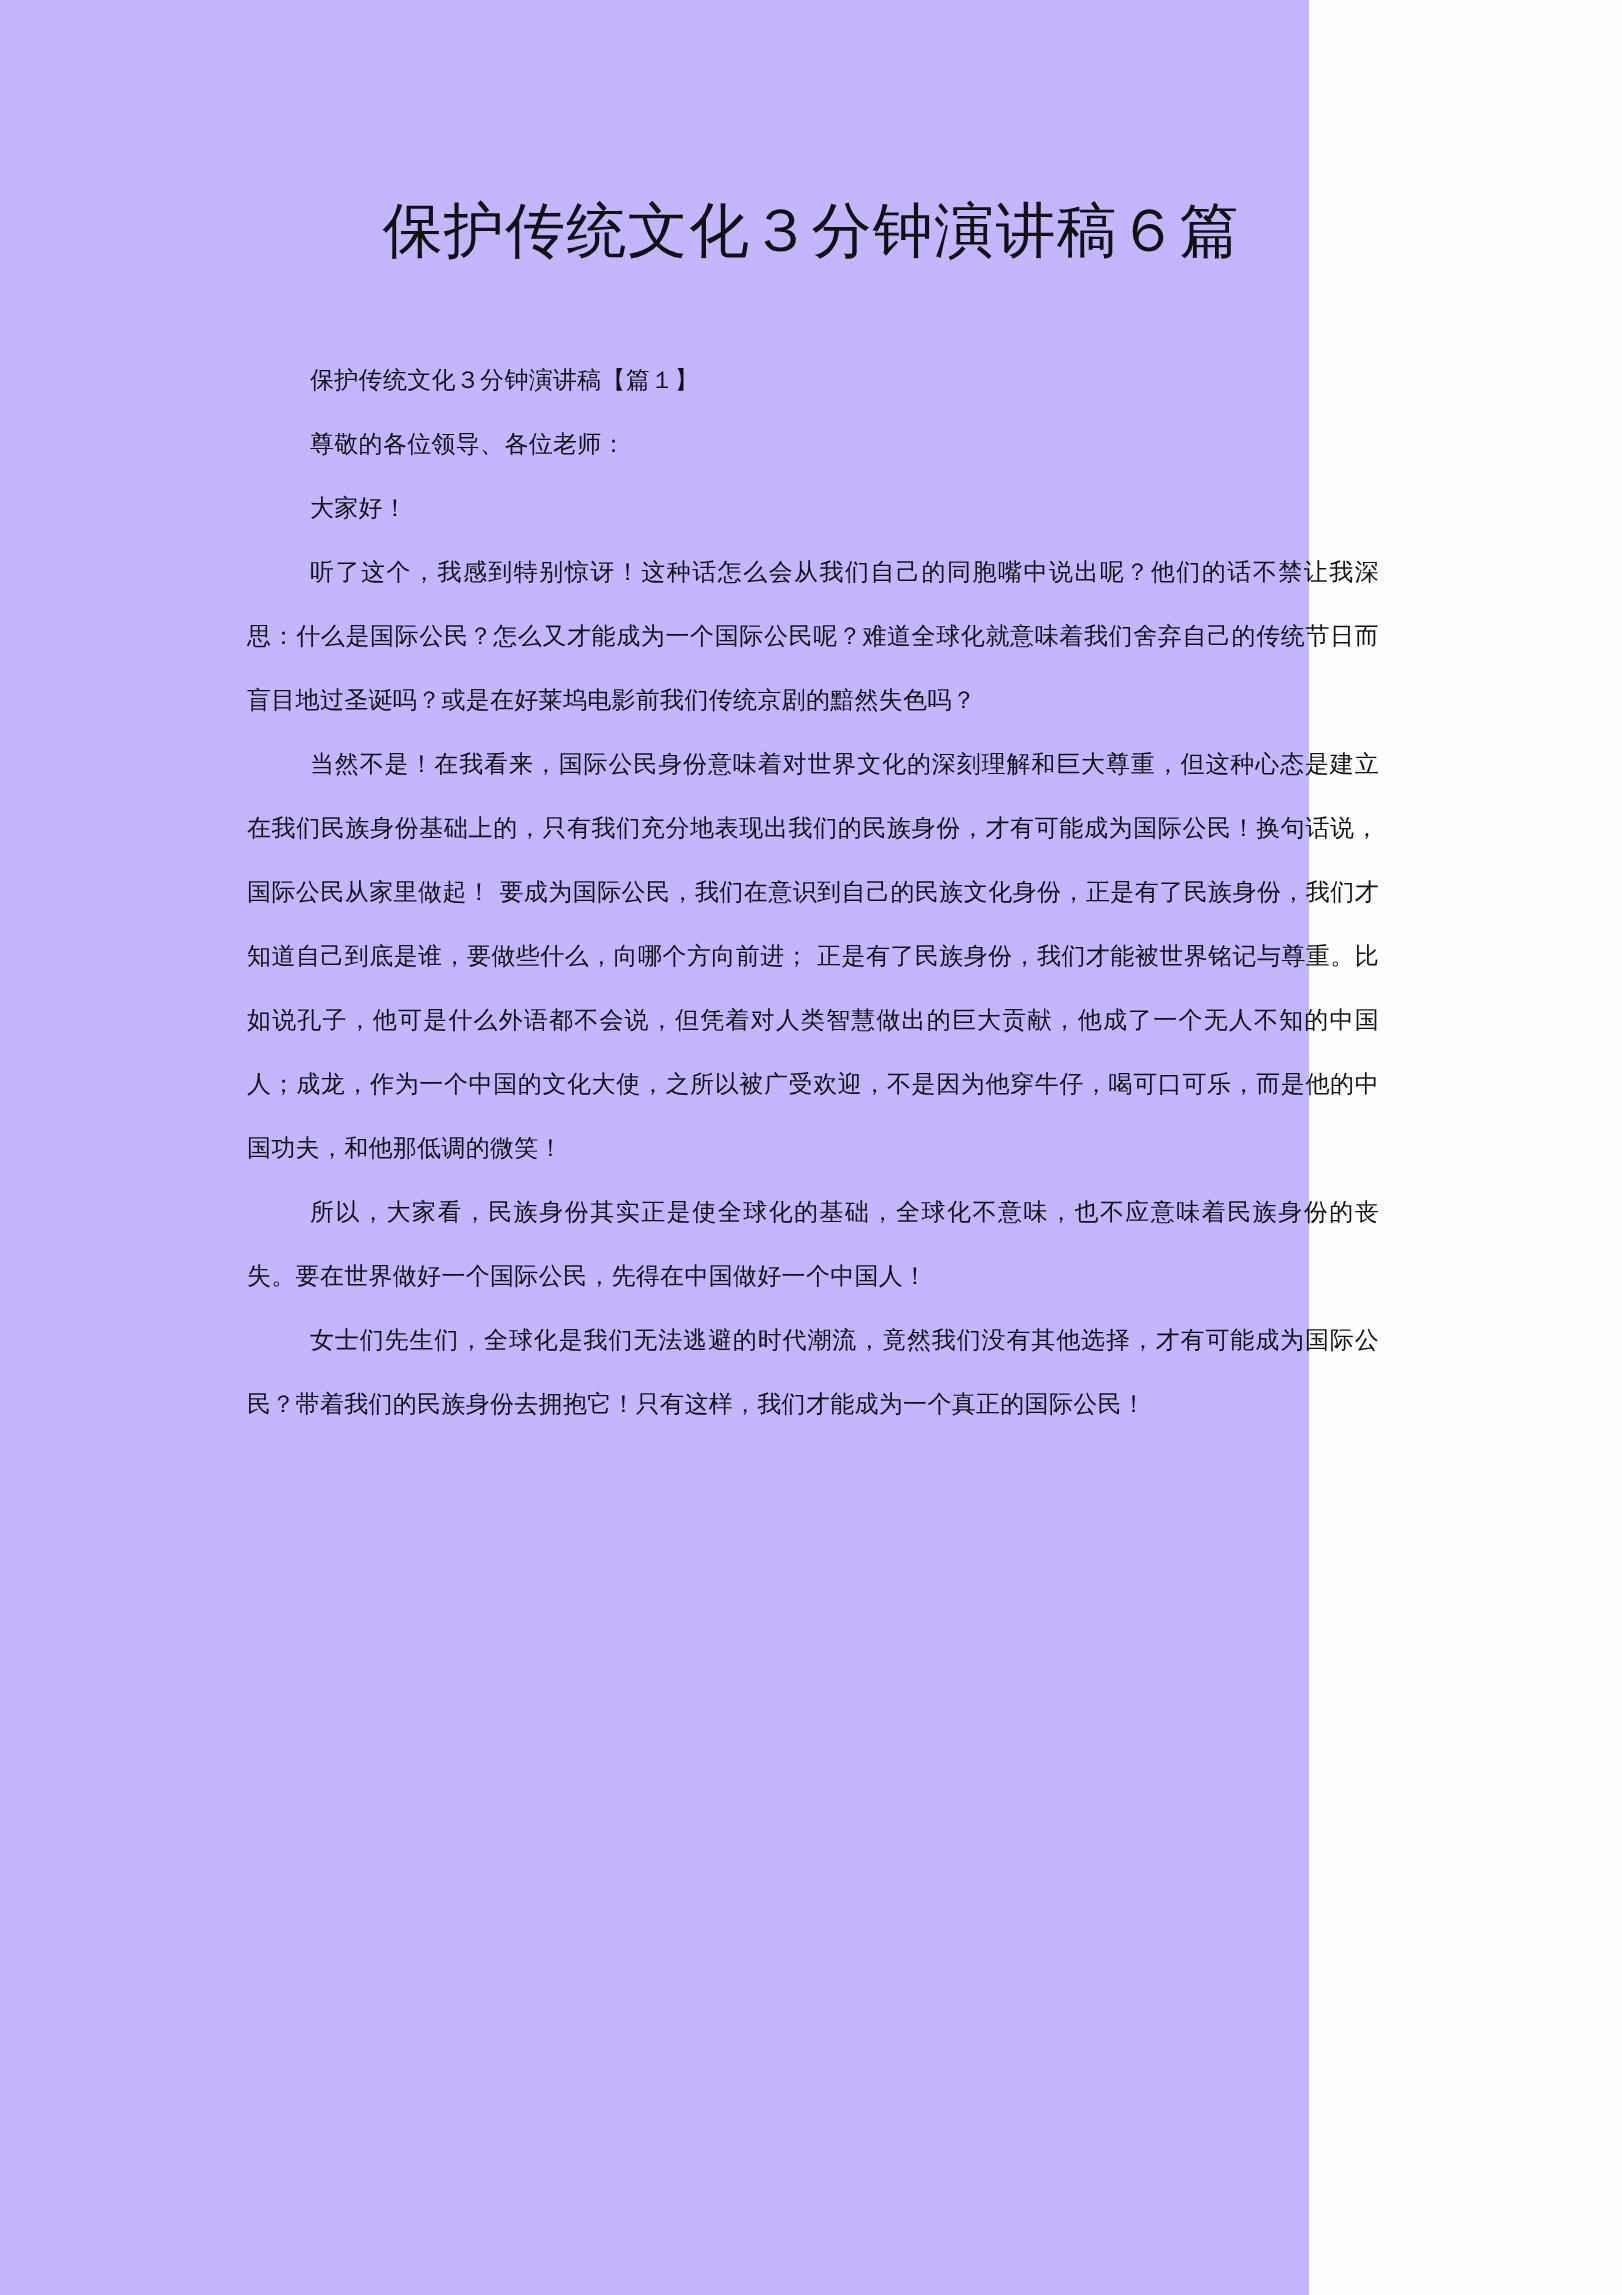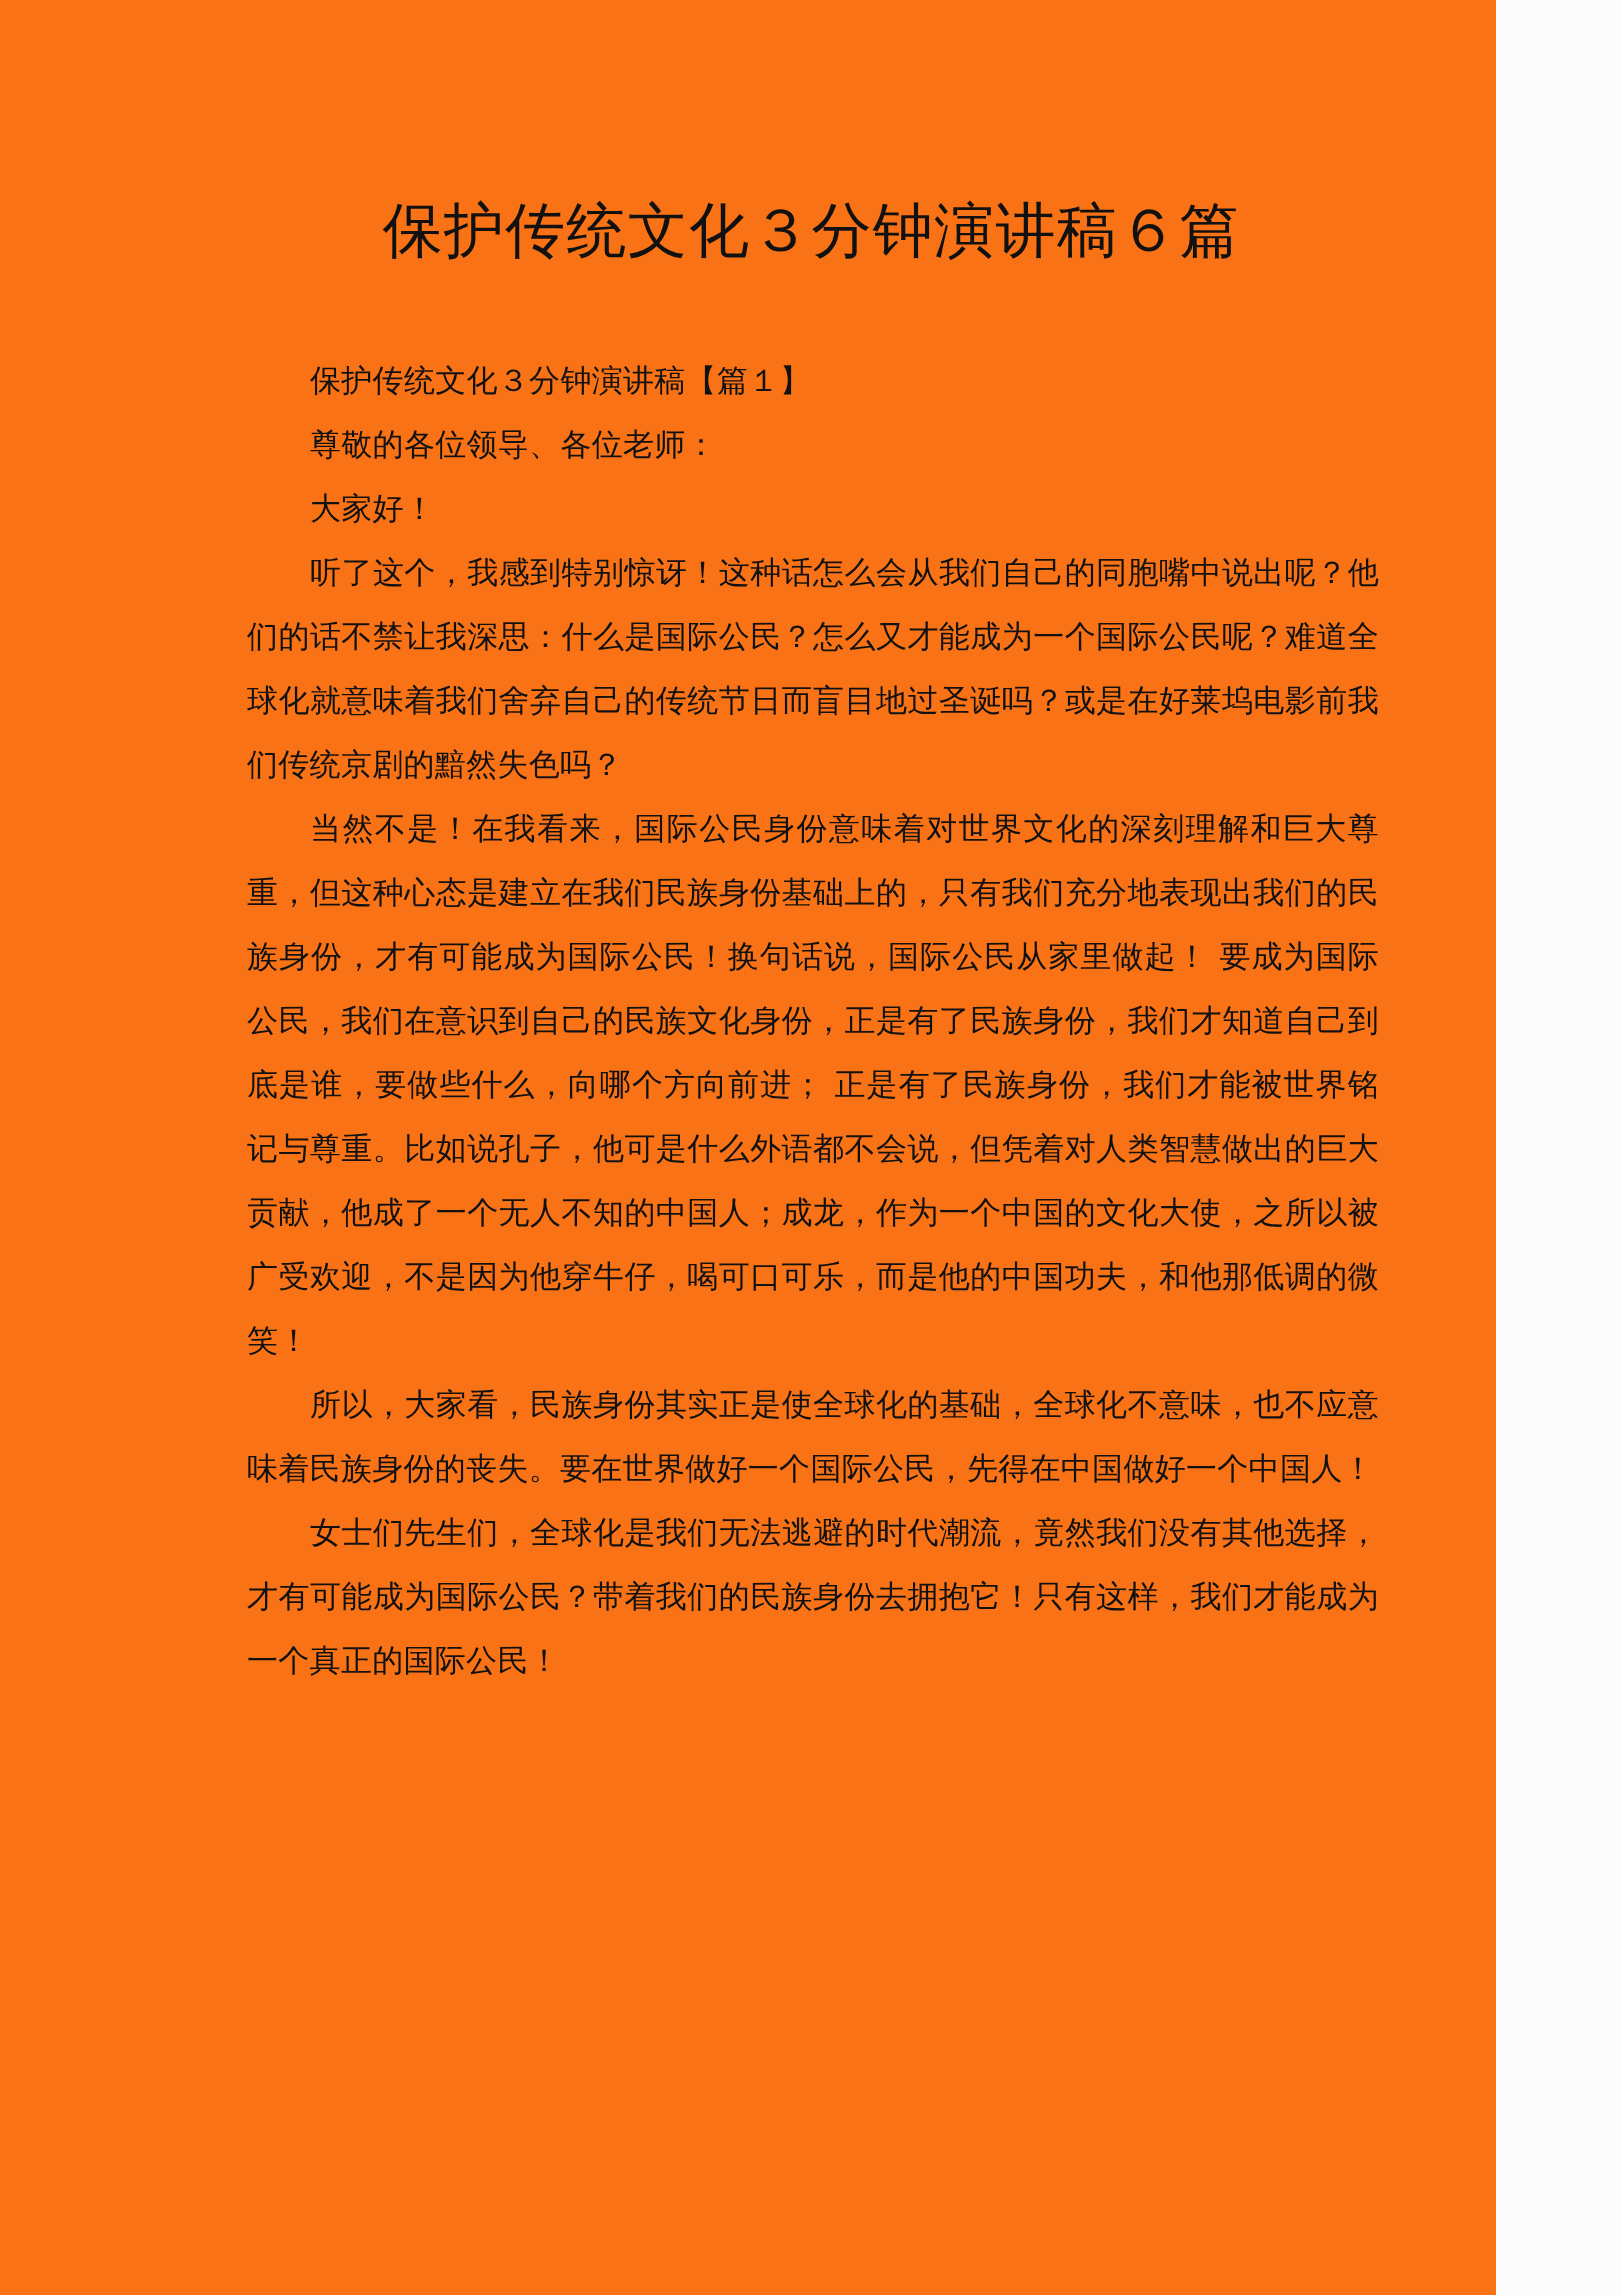--- a/index.html
+++ b/index.html
@@ -12,23 +12,23 @@
       height: 2295px;
       position: relative;
       overflow: hidden;
       color: #111111;
       font-family: "DejaVu Serif", "Liberation Serif", serif;
     }
     .page {
       position: absolute;
       left: 0;
       top: 0;
-      width: 1496px;
+      width: 1309px;
       height: 2295px;
-      background: #f97316;
+      background: #c4b5fd;
     }
     .doc-title {
       position: absolute;
       left: 0;
       width: 1623px;
       top: 191px;
       text-align: center;
       font-size: 60px;
       line-height: 79px;
       letter-spacing: 1.3px;
@@ -36,21 +36,21 @@
       margin: 0;
     }
     .doc-body {
       position: absolute;
       left: 247px;
       top: 348px;
       width: 1132px;
     }
     .para {
       margin: 0;
-      font-size: 31px;
+      font-size: 24px;
       line-height: 64px;
       text-align: justify;
       text-justify: inter-character;
       letter-spacing: 0.3px;
       word-break: break-all;
     }
     .para.indent {
       text-indent: 63px;
     }
     .line {

